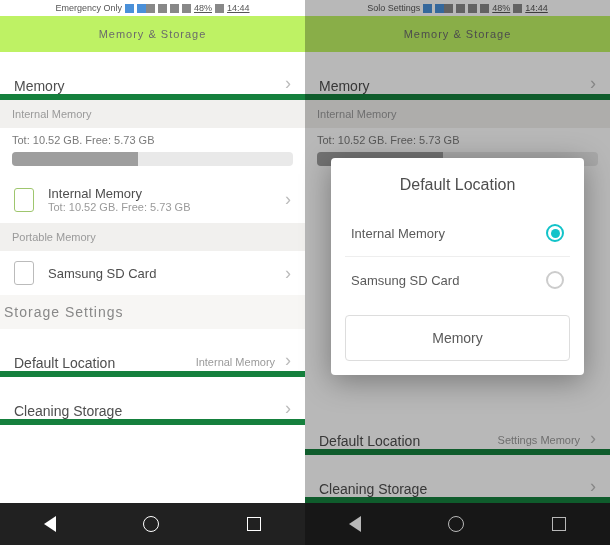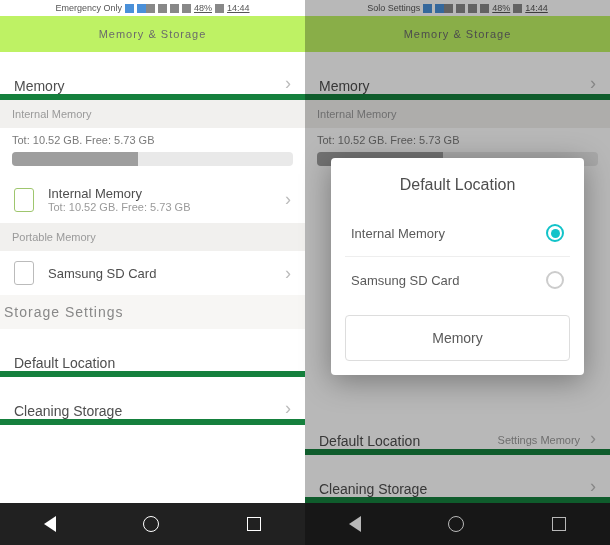--- a/index.html
+++ b/index.html
@@ -95,20 +95,24 @@
     <div class="memory-text">
       <div class="memory-title">Samsung SD Card</div>
     </div>
     <span class="chevron">›</span>
   </div>
 
   <div class="settings-title-row">Storage Settings</div>
 
   <div class="row clickable">
     <span>Default Location</span>
+    <span>
+      <span class="row-value">Internal Memory</span>
+      <span class="chevron">›</span>
+    </span>
   </div>
 
   <div class="row clickable">
     <span>Cleaning Storage</span>
     <span class="chevron">›</span>
   </div>
 
   <div class="nav-bar">
     <div class="nav-tri"></div>
     <div class="nav-circle"></div>

